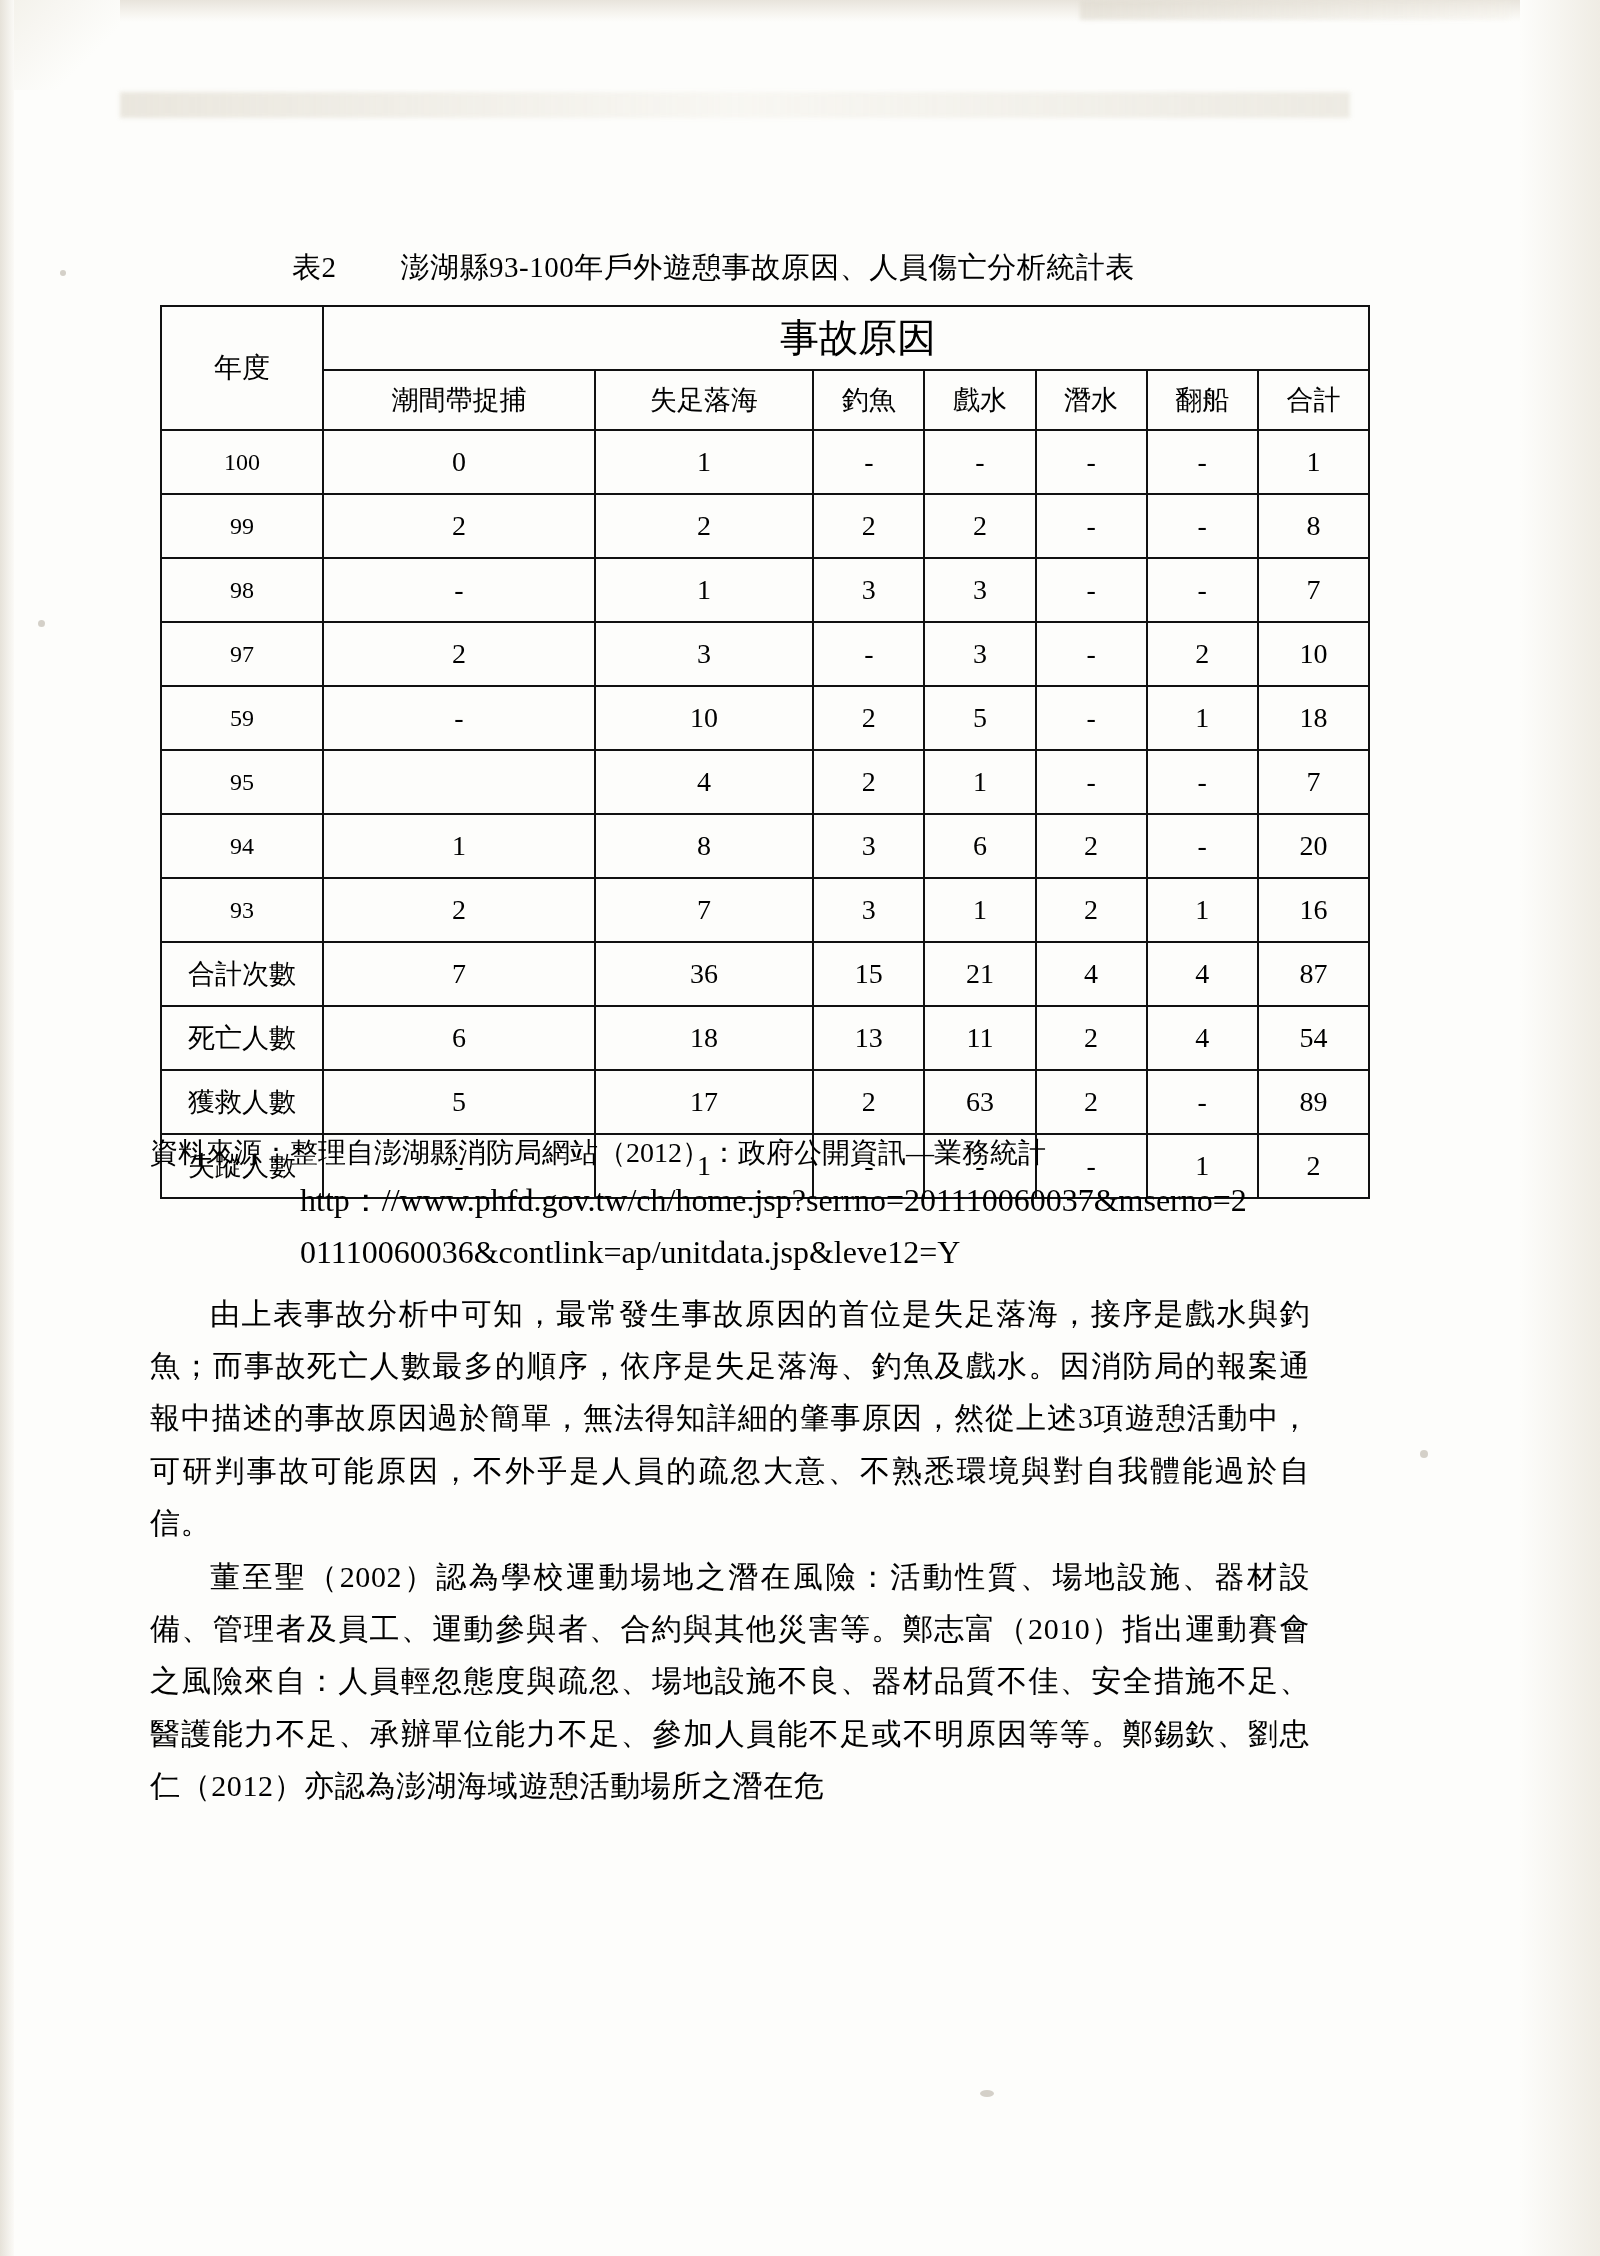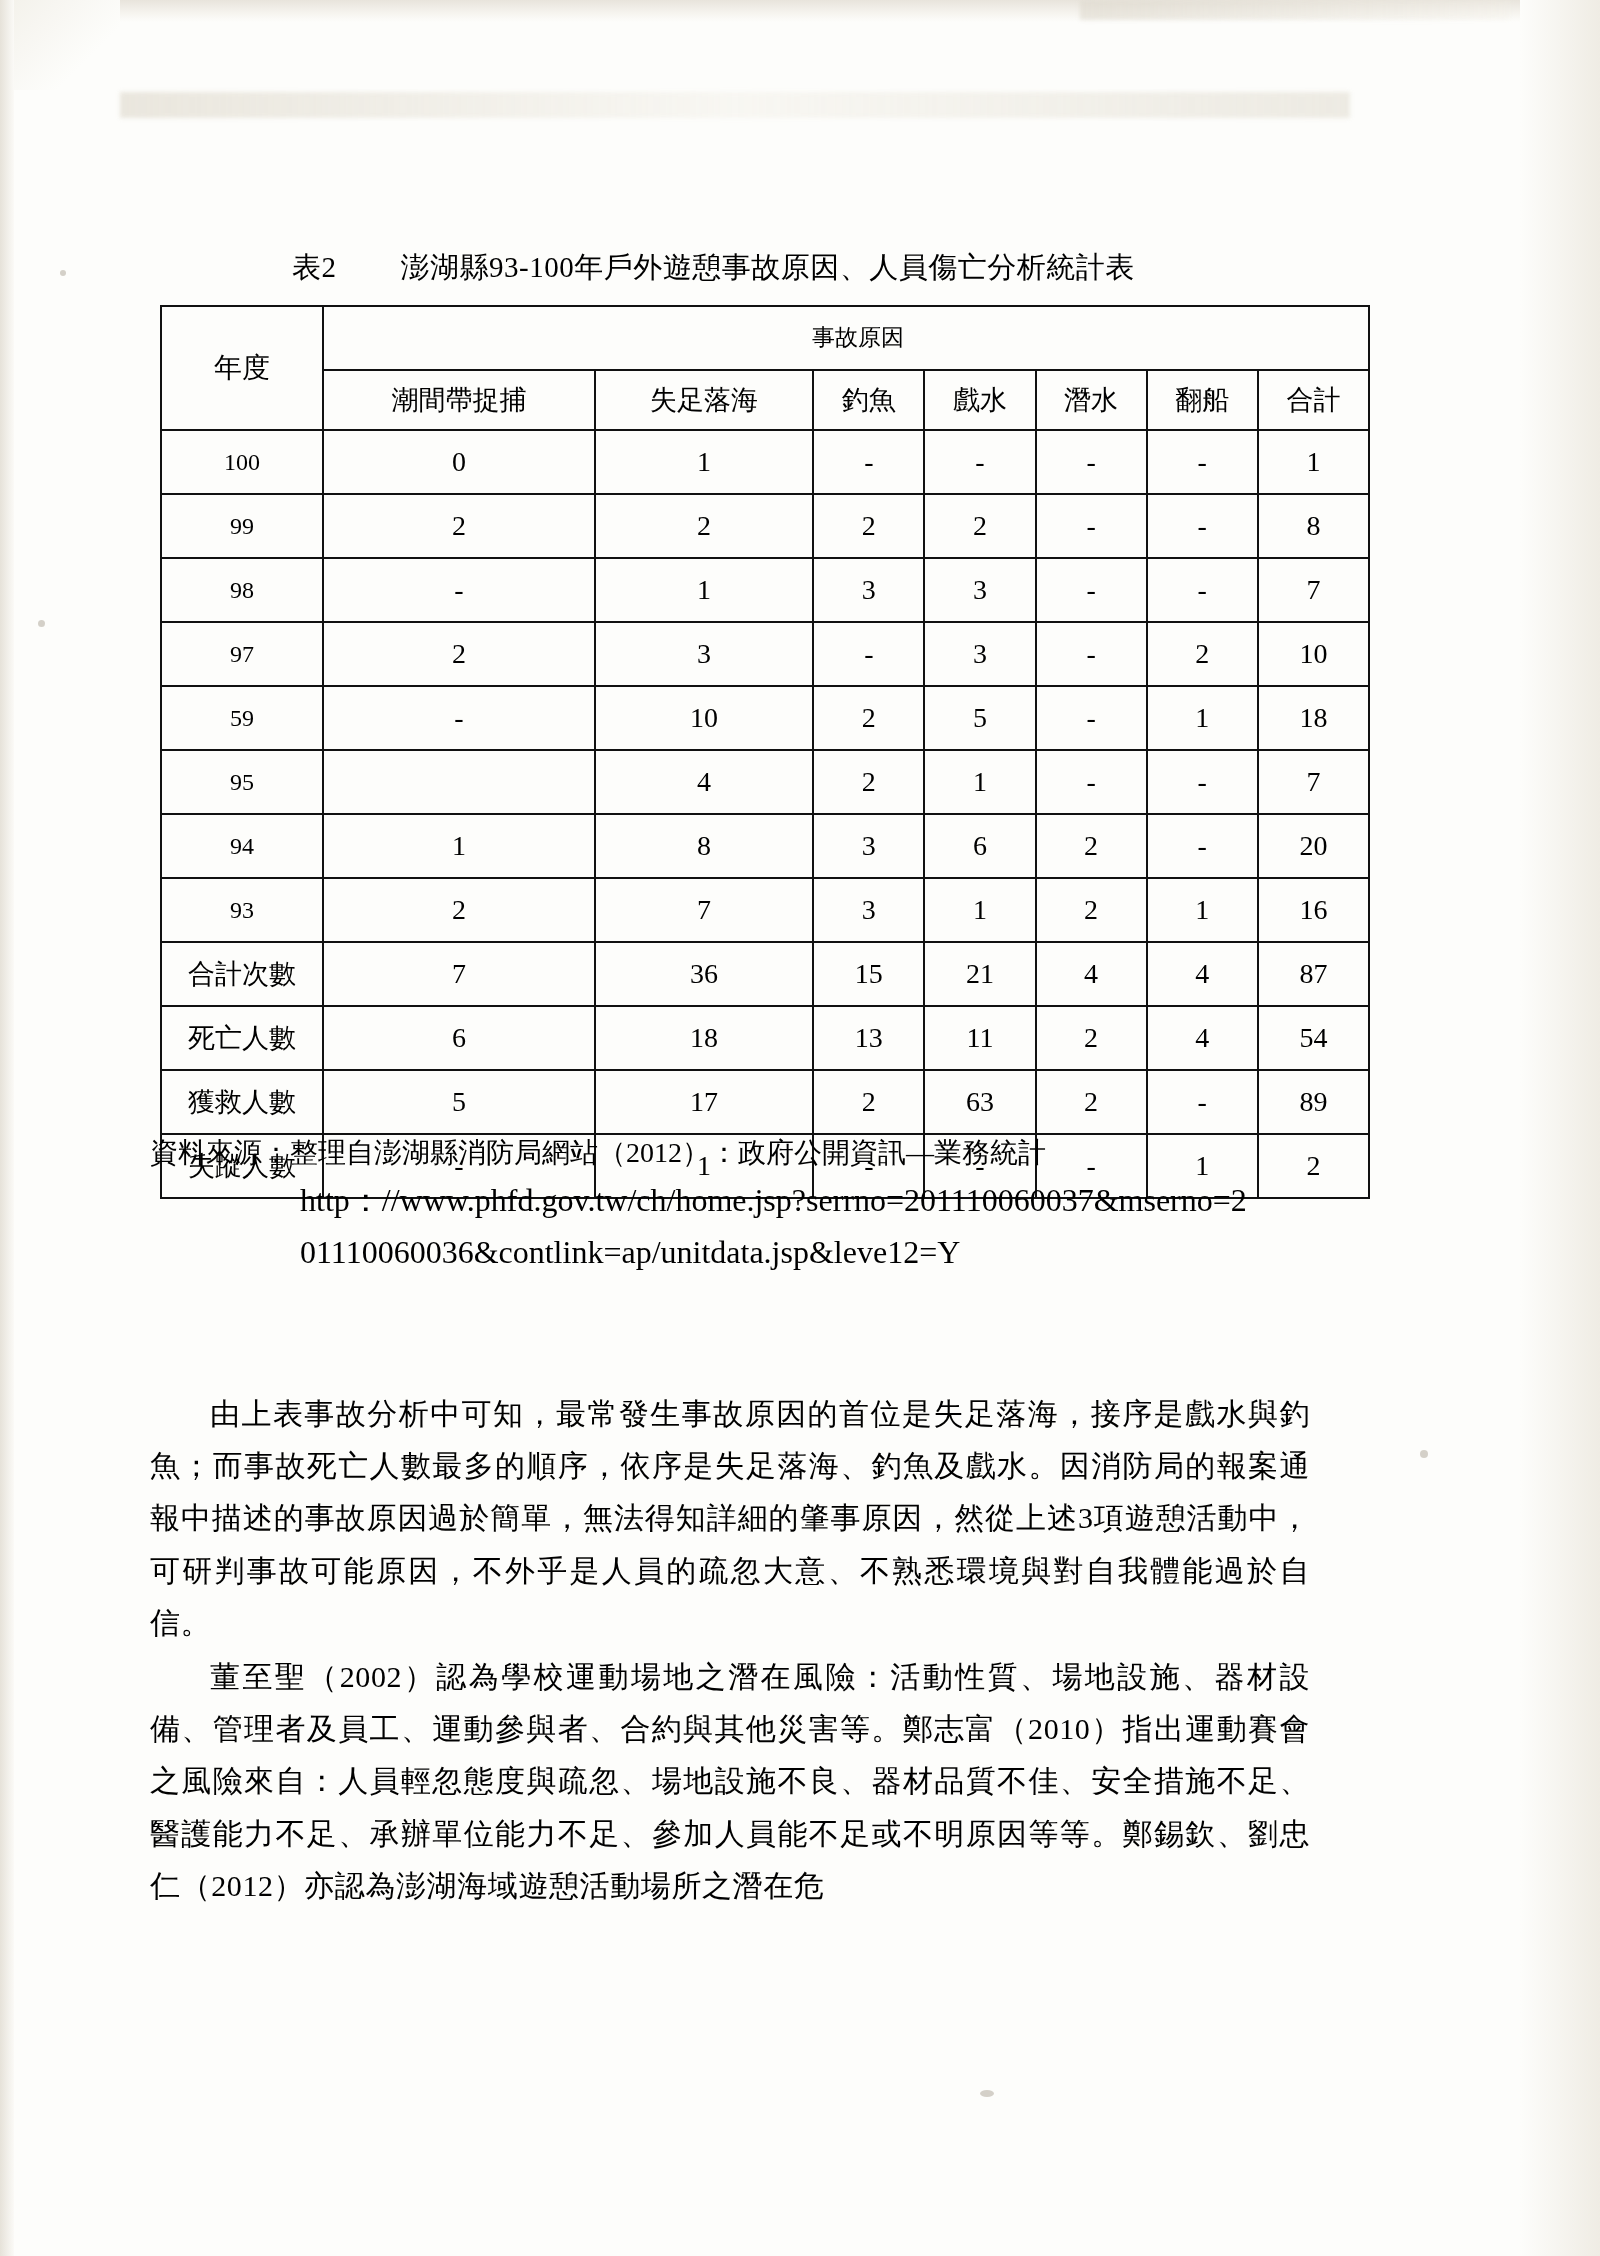--- a/index.html
+++ b/index.html
@@ -91,21 +91,21 @@
     text-align: center;
     font-weight: normal;
     padding: 0;
     height: 62px;
     line-height: 62px;
   }
   table.stats th.year-head {
     width: 160px;
   }
   table.stats th.cause-head {
-    font-size: 23px;
+    font-size: 39px;
     padding-left: 24px;
   }
   table.stats .subhead td {
     font-size: 27px;
     height: 58px;
     line-height: 58px;
   }
   table.stats td.rowlabel {
     font-size: 27px;
     letter-spacing: 0px;
@@ -122,21 +122,21 @@
     line-height: 1.62;
   }
   .src-block .indent {
     display: block;
     padding-left: 150px;
     font-size: 32px;
   }
   .body-text {
     position: absolute;
     left: 150px;
-    top: 1388px;
+    top: 1288px;
     width: 1160px;
     font-size: 30px;
     line-height: 1.74;
     text-align: justify;
     letter-spacing: 0.6px;
   }
   .body-text p {
     margin: 0 0 2px 0;
     text-indent: 2em;
   }

